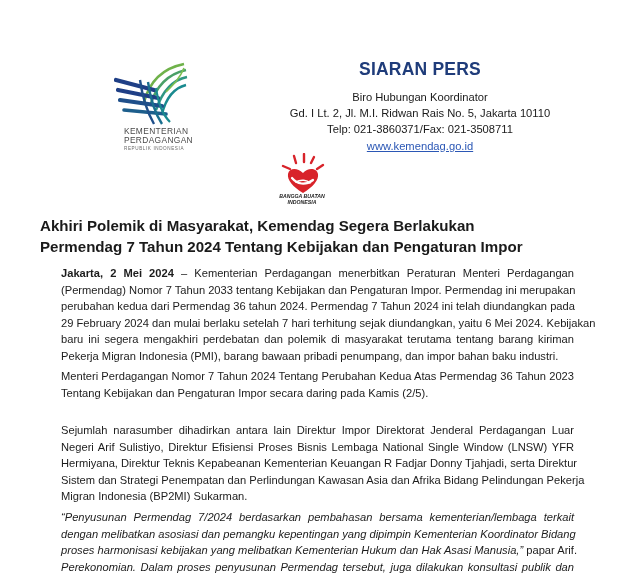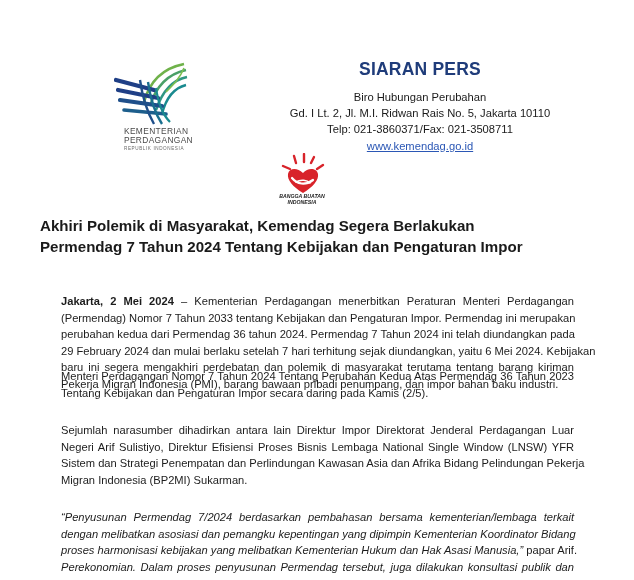--- a/index.html
+++ b/index.html
@@ -111,21 +111,21 @@
 
     .body-text {
       position: absolute;
       left: 61px;
       width: 513px;
       font-size: 11.15px;
       line-height: 16.6px;
       color: #1c1c1c;
       text-align: justify;
     }
-    .para1 { top: 265px; margin-top: 28px; }
+    .para1 { top: 265px; }
     .para2 { top: 368px; }
     .para3 { top: 422px; }
     .para4 { top: 509px; }
     .quote { font-style: italic; }
     .bold { font-weight: bold; }
     .line {
       display: block;
       text-align: justify;
       text-align-last: justify;
       white-space: nowrap;
@@ -164,21 +164,21 @@
   </svg>
   <div class="logo-text">
     <span class="logo-line1">KEMENTERIAN</span>
     <span class="logo-line2">PERDAGANGAN</span>
     <span class="logo-line3">REPUBLIK INDONESIA</span>
   </div>
 </div>
 
 <div class="press-header">
   <div class="press-title">SIARAN PERS</div>
-  <div class="press-line">Biro Hubungan Perubahan</div>
+  <div class="press-line">Biro Hubungan Koordinator</div>
   <div class="press-line">Gd. I Lt. 2, Jl. M.I. Ridwan Rais No. 5, Jakarta 10110</div>
   <div class="press-line">Telp: 021-3860371/Fax: 021-3508711</div>
   <div class="press-line"><a class="press-link">www.kemendag.go.id</a></div>
 </div>
 
 <div class="bbi-logo">
   <svg width="58" height="42" viewBox="0 0 58 42">
 
     <path d="M21 3 L23 10" stroke="#d8232a" stroke-width="2.4" stroke-linecap="round"></path>
     <path d="M31 1 L31 9" stroke="#d8232a" stroke-width="2.4" stroke-linecap="round"></path>
@@ -212,20 +212,21 @@
 </div>
 
 <div class="body-text para2">
   <span class="line">Menteri Perdagangan Nomor 7 Tahun 2024 Tentang Perubahan Kedua Atas Permendag 36 Tahun 2023</span>
   <span class="line last">Tentang Kebijakan dan Pengaturan Impor secara daring pada Kamis (2/5).</span>
 </div>
 
 <div class="body-text para3">
   <span class="line">Sejumlah narasumber dihadirkan antara lain Direktur Impor Direktorat Jenderal Perdagangan Luar</span>
   <span class="line">Negeri Arif Sulistiyo, Direktur Efisiensi Proses Bisnis Lembaga National Single Window (LNSW) YFR</span>
+  <span class="line">Hermiyana, Direktur Teknis Kepabeanan Kementerian Keuangan R Fadjar Donny Tjahjadi, serta Direktur</span>
   <span class="line">Sistem dan Strategi Penempatan dan Perlindungan Kawasan Asia dan Afrika Bidang Pelindungan Pekerja</span>
   <span class="line last">Migran Indonesia (BP2MI) Sukarman.</span>
 </div>
 
 <div class="body-text para4">
   <span class="line quote">“Penyusunan Permendag 7/2024 berdasarkan pembahasan bersama kementerian/lembaga terkait</span>
   <span class="line quote">dengan melibatkan asosiasi dan pemangku kepentingan yang dipimpin Kementerian Koordinator Bidang</span>
   <span class="line"><span class="quote">proses harmonisasi kebijakan yang melibatkan Kementerian Hukum dan Hak Asasi Manusia,”</span><span> papar Arif.</span></span>
   <span class="line quote">Perekonomian. Dalam proses penyusunan Permendag tersebut, juga dilakukan konsultasi publik dan</span>
 </div>

